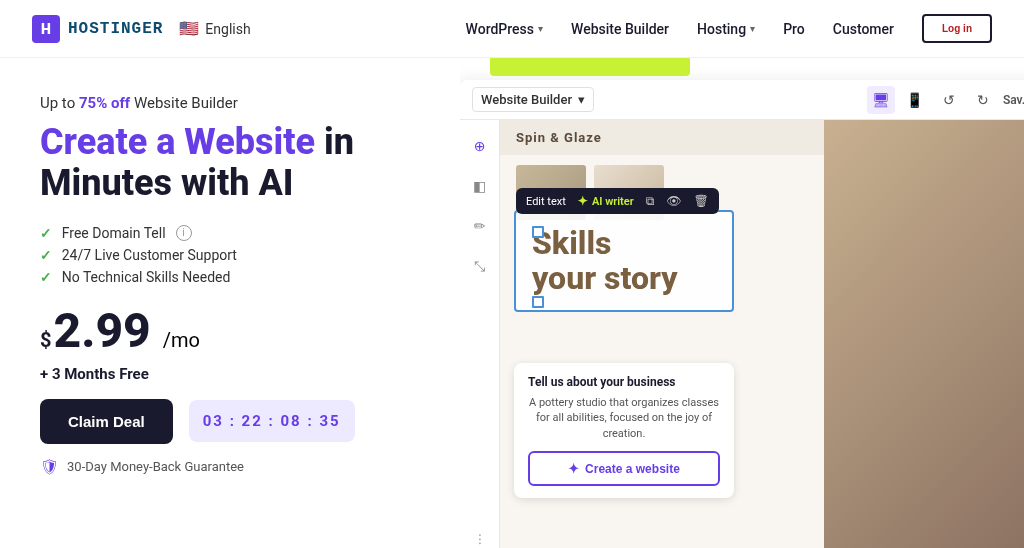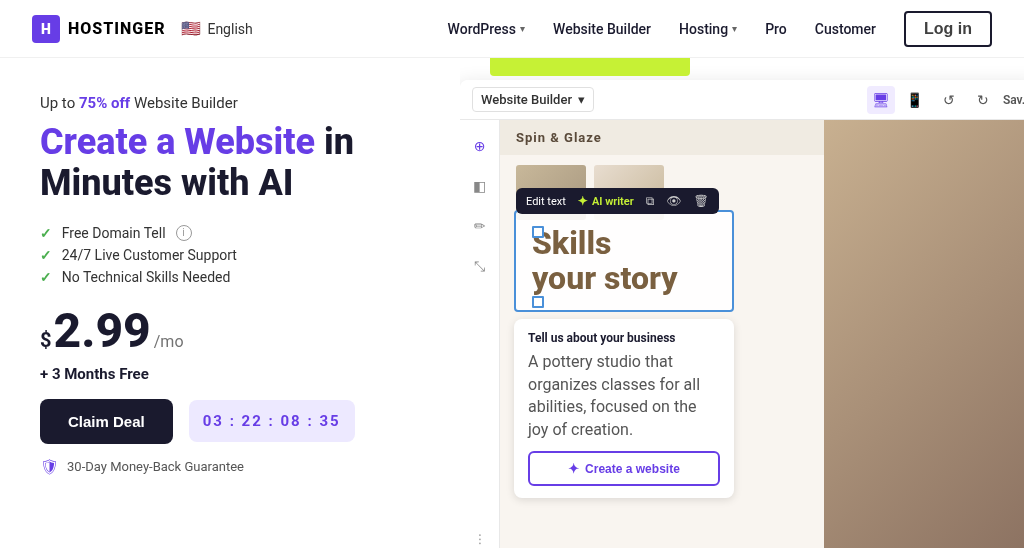--- a/index.html
+++ b/index.html
@@ -43,23 +43,24 @@
       display: flex;
       align-items: center;
       justify-content: center;
       color: #fff;
       font-weight: 900;
       font-size: 14px;
     }
     .logo-text {
       font-weight: 800;
       font-size: 16px;
-      color: #000000;
+      color: #0c4a6e;
       letter-spacing: 1px;
       text-transform: uppercase;
+      font-family: Liberation Mono, monospace;
     }
     .lang-selector {
       display: flex;
       align-items: center;
       gap: 6px;
       font-size: 14px;
       color: #333;
       cursor: pointer;
     }
     .flag-icon {
@@ -81,23 +82,23 @@
       font-weight: 500;
     }
     .nav-chevron {
       font-size: 10px;
       color: #666;
     }
     .login-btn {
       border: 2px solid #1a1a2e;
       border-radius: 4px;
       padding: 7px 18px;
-      font-size: 16px;
+      font-size: 10px;
       font-weight: 600;
-      color: #404040;
+      color: #b91c1c;
       background: transparent;
       cursor: pointer;
       transition: all 0.2s;
     }
 
     
     .main {
       display: flex;
       height: calc(548px - 58px);
       position: relative;
@@ -176,23 +177,23 @@
       font-weight: 700;
       color: #1a1a2e;
     }
     .amount {
       font-size: 48px;
       font-weight: 800;
       color: #1a1a2e;
       line-height: 1;
     }
     .period {
-      font-size: 16px;
-      color: #737373;
-      margin-left: 1px;
+      font-size: 20px;
+      color: #000000;
+      margin-left: 10px;
     }
     .free-months {
       font-size: 15px;
       font-weight: 700;
       color: #1a1a2e;
       margin-bottom: 16px;
     }
     .cta-row {
       display: flex;
       align-items: center;
@@ -473,24 +474,25 @@
       box-shadow: 0 2px 8px rgba(0,0,0,0.12);
       z-index: 20;
     }
     .business-title {
       font-size: 12px;
       font-weight: 700;
       color: #1a1a2e;
       margin-bottom: 6px;
     }
     .business-desc {
-      font-size: 16px;
+      font-size: 11px;
       color: #555;
       line-height: 1.4;
       margin-bottom: 10px;
+      text-align: center;
     }
     .create-website-btn {
       width: 100%;
       background: #fff;
       border: 2px solid #673de6;
       border-radius: 6px;
       padding: 8px;
       display: flex;
       align-items: center;
       justify-content: center;

